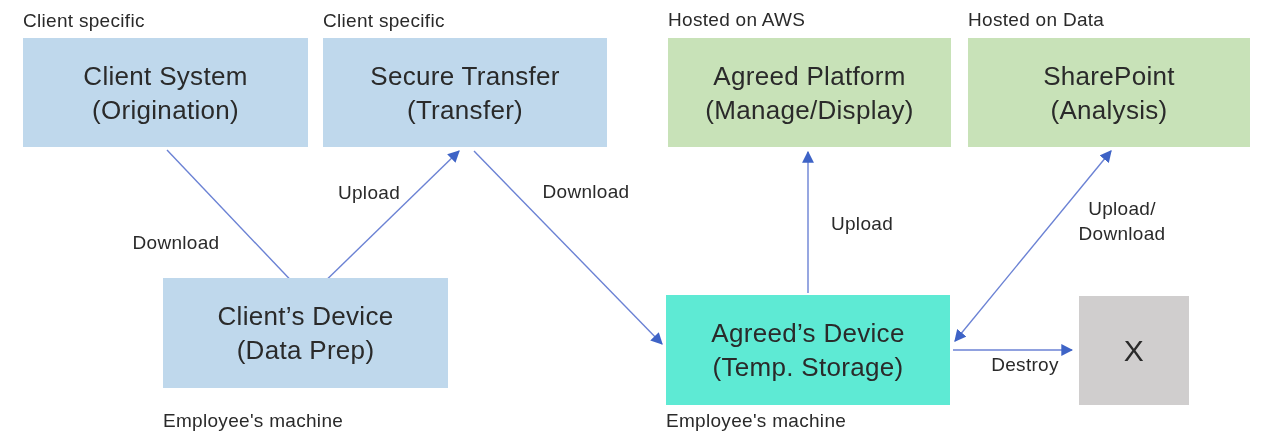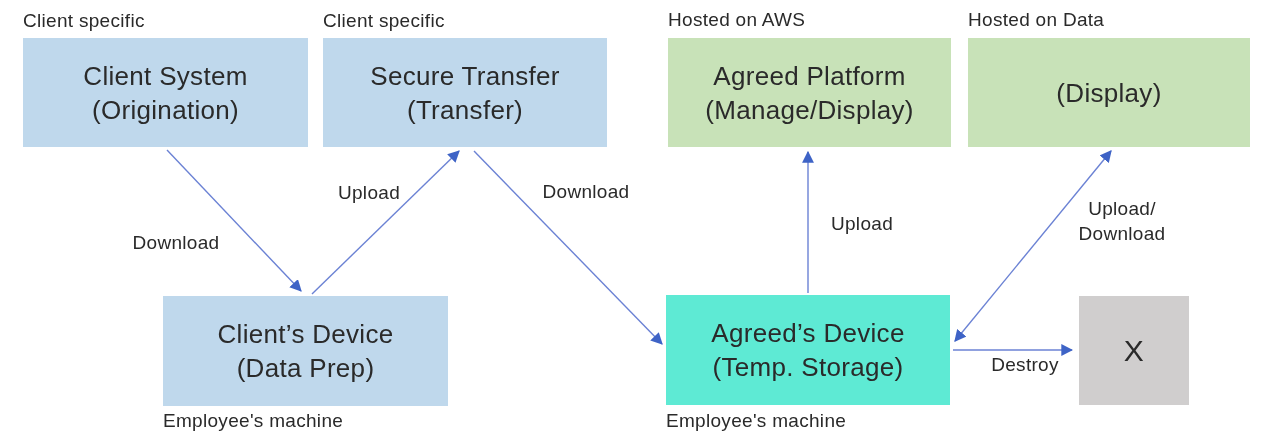--- a/index.html
+++ b/index.html
@@ -90,24 +90,25 @@
   </div>
   <div class="node" style="left: 323px; top: 38px; width: 284px; height: 109px; background: rgb(191, 216, 236);">
     <div class="node-title">Secure Transfer</div>
     <div class="node-subtitle">(Transfer)</div>
   </div>
   <div class="node" style="left: 668px; top: 38px; width: 283px; height: 109px; background: rgb(200, 226, 184); text-align: right;">
     <div class="node-title">Agreed Platform</div>
     <div class="node-subtitle">(Manage/Display)</div>
   </div>
   <div class="node" style="left: 968px; top: 38px; width: 282px; height: 109px; background: rgb(200, 226, 184);">
-    <div class="node-subtitle">(Display)</div>
+    <div class="node-title">SharePoint</div>
+    <div class="node-subtitle">(Analysis)</div>
   </div>
 
-  <div class="node" style="left: 163px; top: 296px; width: 285px; height: 110px; background: rgb(191, 216, 236);">
+  <div class="node" style="left: 163px; top: 278px; width: 285px; height: 110px; background: rgb(191, 216, 236);">
     <div class="node-title">Client’s Device</div>
     <div class="node-subtitle">(Data Prep)</div>
   </div>
   <div class="node" style="left: 666px; top: 295px; width: 284px; height: 110px; background: #5eead4;">
     <div class="node-title">Agreed’s Device</div>
     <div class="node-subtitle">(Temp. Storage)</div>
   </div>
   <div class="node" style="left: 1079px; top: 296px; width: 110px; height: 109px; background: rgb(208, 206, 206);">
     <div class="node-title node-x">X</div>
   </div>

